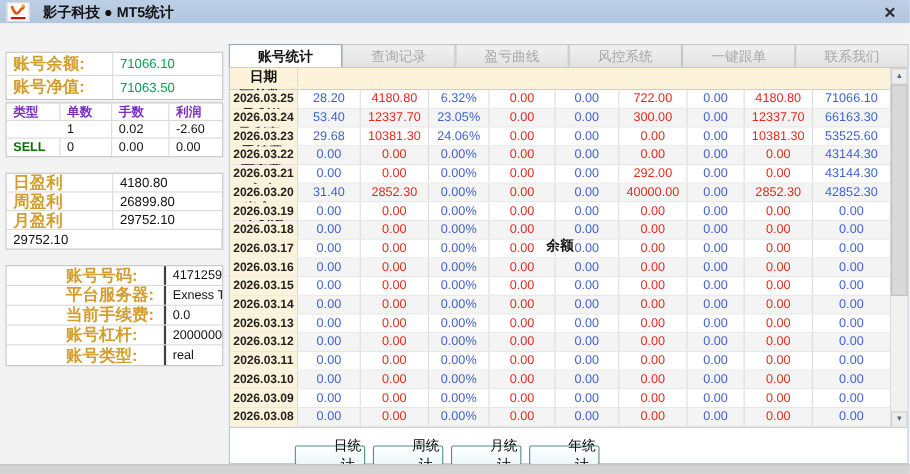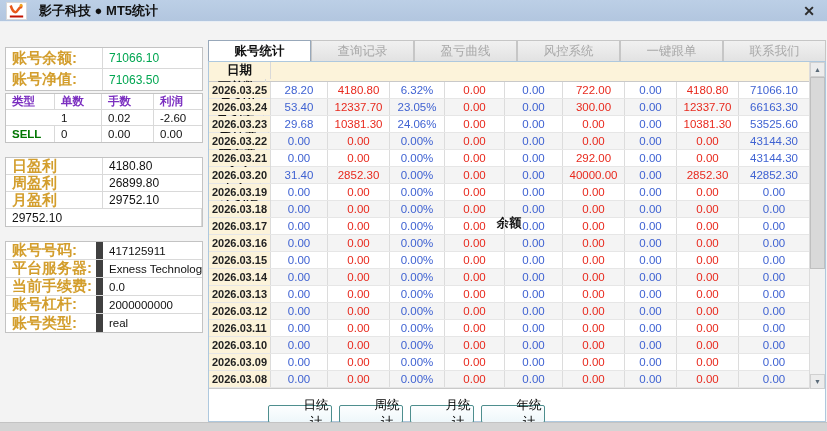--- a/index.html
+++ b/index.html
@@ -55,21 +55,21 @@
   .buy { color:#dd0000; font-weight:bold;margin-top:24px; }
   .sell { color:#007600; font-weight:bold; }
   
   .t3 { top:157px; }
   .t3 .lrow { height:17px; }
   .t3 .lcell:first-child { width:97px; border-right:1px solid #d9d9d9; }
   .t3 .lcell:last-child { flex:1; }
   
   .t4 { top:241px; }
   .t4 .lrow { height:18px; }
-  .t4 .lcell:first-child { width:97px; border-right:7px solid #404040; }
+  .t4 .lcell:first-child { width:97px; border-right:2px solid #404040;margin-left:48px; }
   .t4 .lcell:last-child { flex:1; }
   .t4 .val { font-size:11.5px; }
   
   .tabbar {
     position:absolute; left:208px; top:40px; width:618px; height:21px;
     display:flex;
   }
   .tab {
     flex:1; display:flex; align-items:center; justify-content:center;
     font-size:12.5px; color:#a8a8a8;

